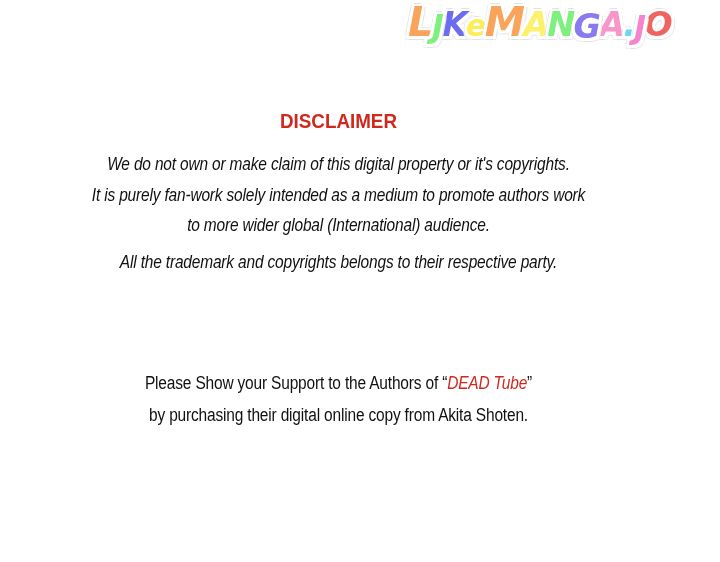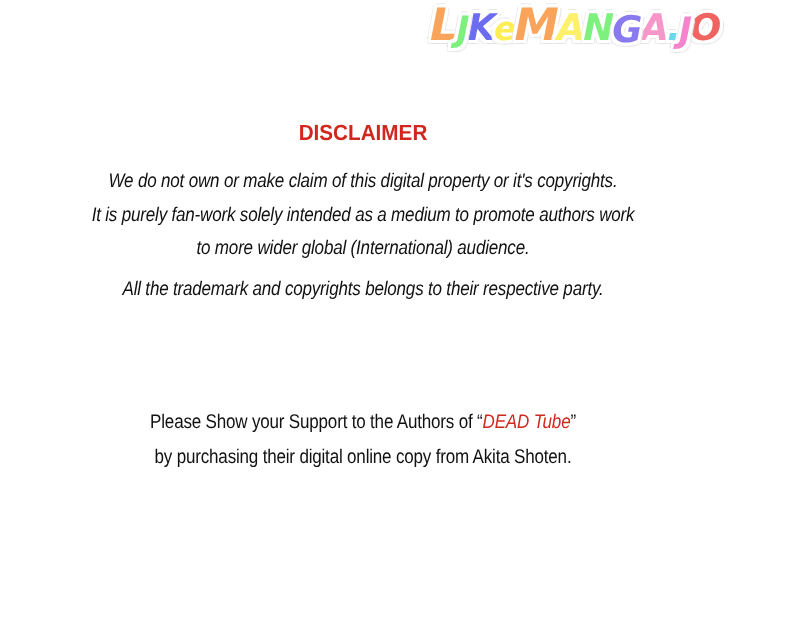--- a/index.html
+++ b/index.html
@@ -8,20 +8,21 @@
     background: #ffffff;
   }
   .page {
     position: relative;
     width: 660px;
     height: 562px;
     background: #ffffff;
     overflow: hidden;
     font-family: "Liberation Sans", sans-serif;
     color: #111111;
+    padding-left: 17px;
   }
 
   
   .logo {
     position: absolute;
     top: 2px;
     right: 6px;
     white-space: nowrap;
     font-family: "DejaVu Sans", sans-serif;
     font-weight: bold;

